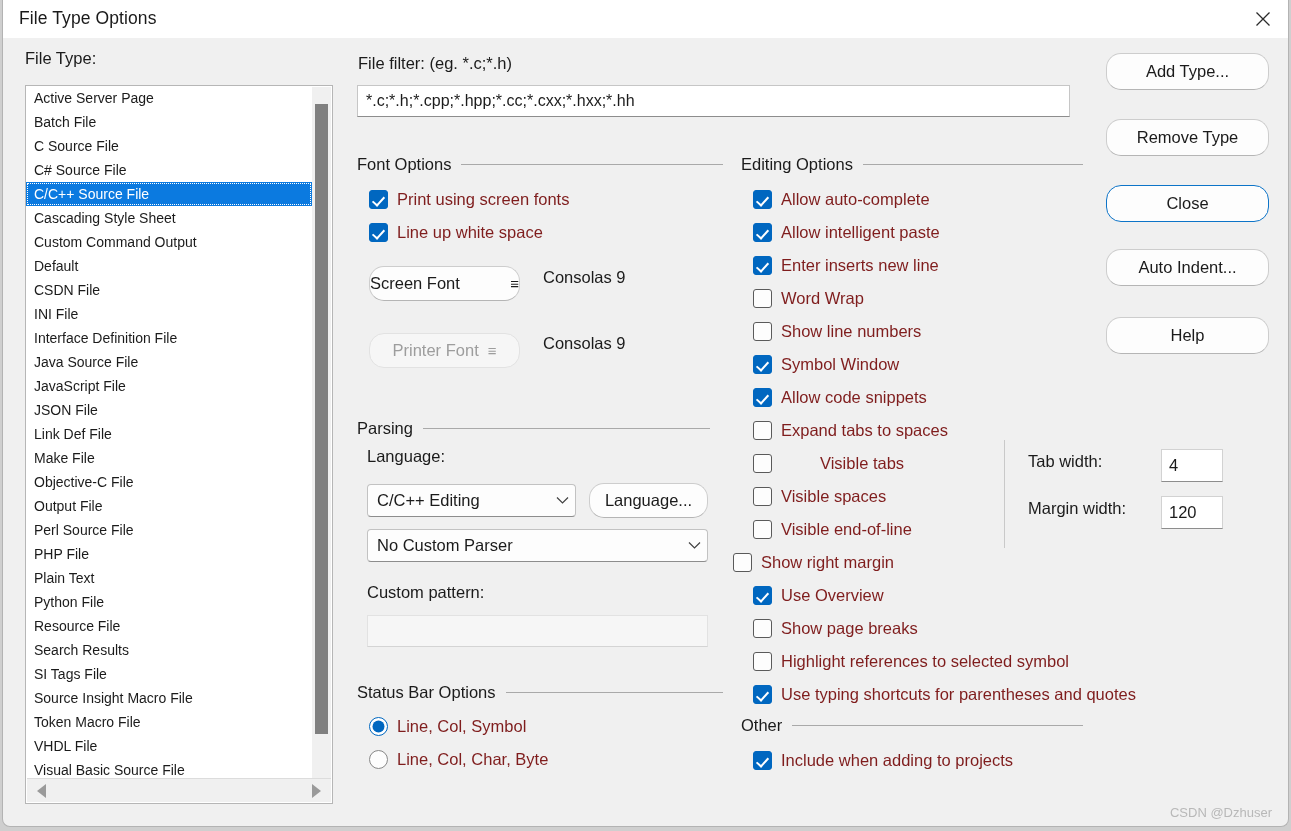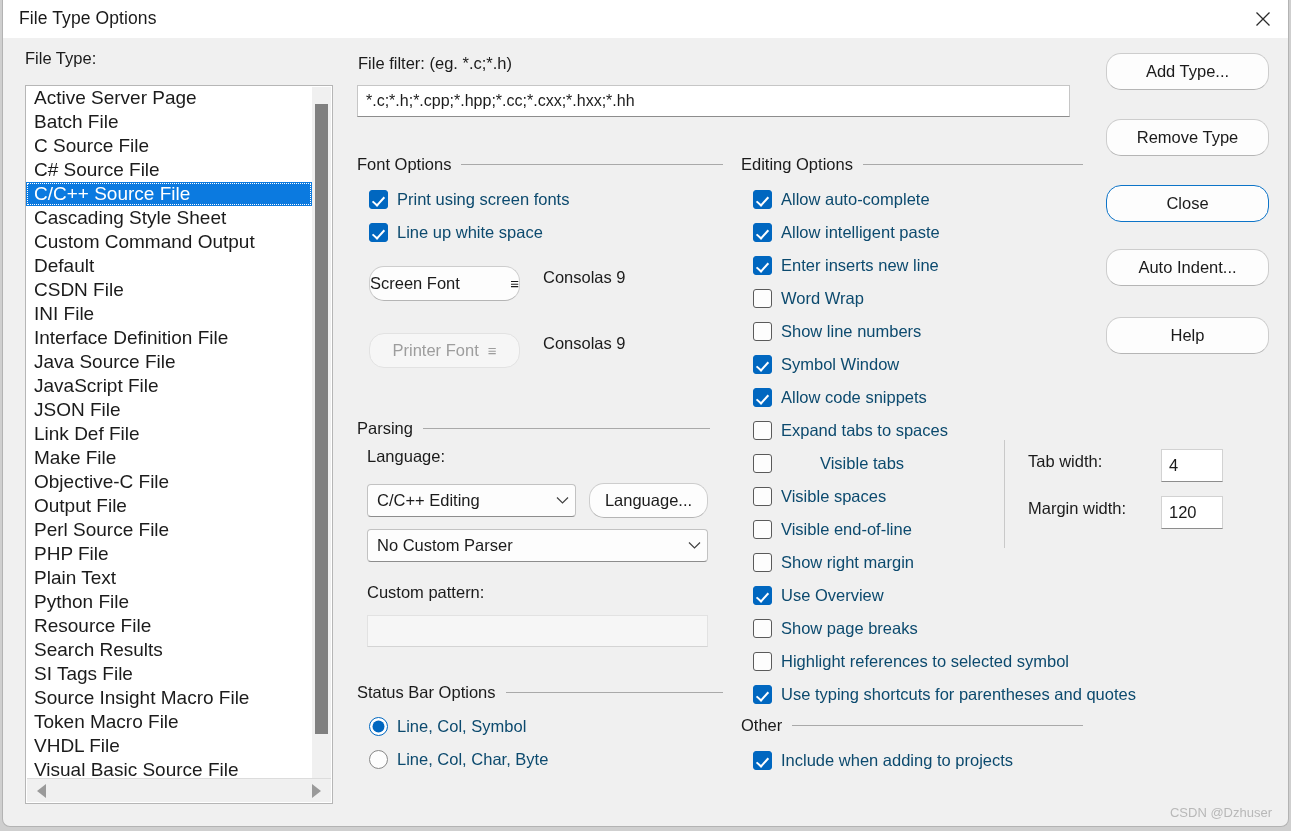--- a/index.html
+++ b/index.html
@@ -83,21 +83,21 @@
     left: 0; top: 0;
     width: 286px;
     height: 693px;
     overflow: hidden;
     background: #ffffff;
   }
   .list-item {
     height: 24px;
     line-height: 24px;
     padding-left: 8px;
-    font-size: 19px;
+    font-size: 14px;
     color: #1b1b1b;
     white-space: nowrap;
     cursor: default;
   }
   .list-item.selected {
     background: #0b7ae0;
     color: #ffffff;
     outline: 1px dotted #ffffff;
     outline-offset: -2px;
   }
@@ -221,21 +221,21 @@
     content: "";
     position: absolute;
     left: 5px; top: 3px;
     width: 5px; height: 10px;
     border: solid #ffffff;
     border-width: 0 2px 2px 0;
     transform: rotate(42deg);
   }
   .cb-label {
     font-size: 16.5px;
-    color: #0c4a6e;
+    color: #7f1d1d;
   }
 
   
   .rd-row {
     position: absolute;
     display: flex;
     align-items: center;
     gap: 9px;
     cursor: default;
     white-space: nowrap;
@@ -575,21 +575,21 @@
         <span class="cb-label">Visible tabs</span>
       </div>
       <div class="cb-row" style="left: 750px; top: 487px;">
         <span class="cbox off"></span>
         <span class="cb-label">Visible spaces</span>
       </div>
       <div class="cb-row" style="left: 750px; top: 520px;">
         <span class="cbox off"></span>
         <span class="cb-label">Visible end-of-line</span>
       </div>
-      <div class="cb-row" style="left: 750px; top: 553px;">
+      <div class="cb-row" style="left: 730px; top: 553px;">
         <span class="cbox off"></span>
         <span class="cb-label">Show right margin</span>
       </div>
       <div class="cb-row" style="left: 750px; top: 586px;">
         <span class="cbox on"></span>
         <span class="cb-label">Use Overview</span>
       </div>
       <div class="cb-row" style="left: 750px; top: 619px;">
         <span class="cbox off"></span>
         <span class="cb-label">Show page breaks</span>

